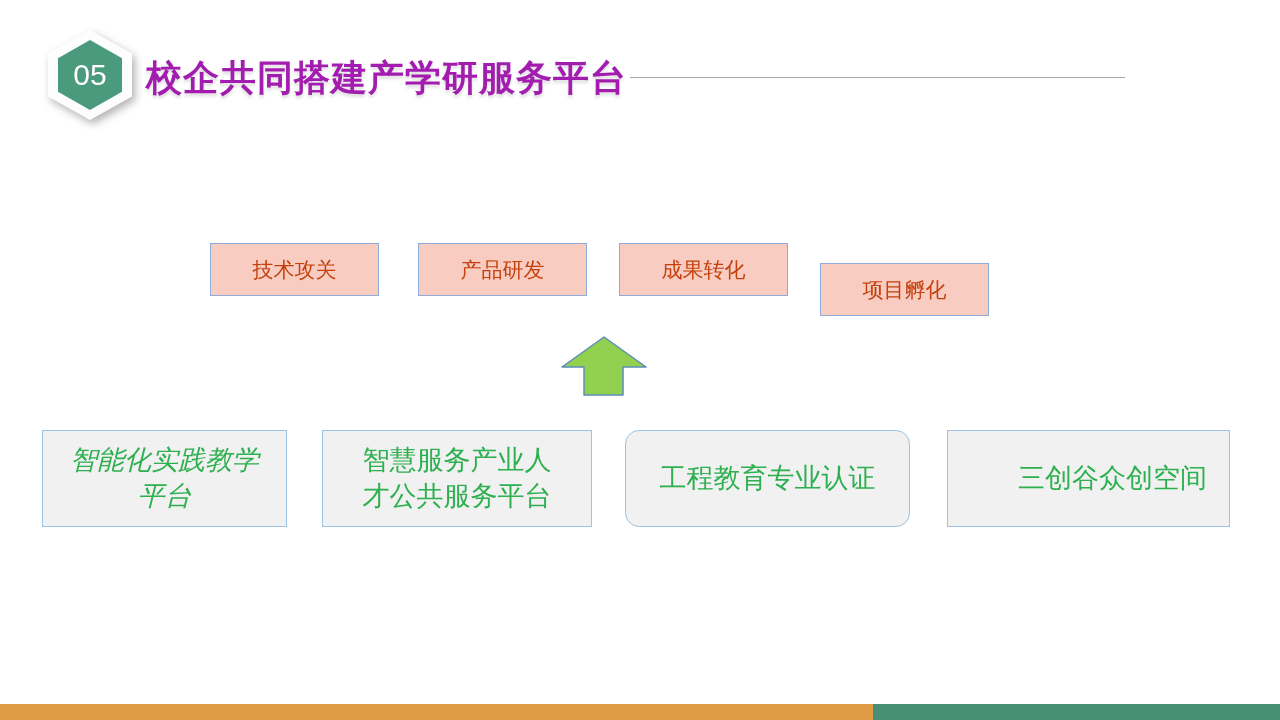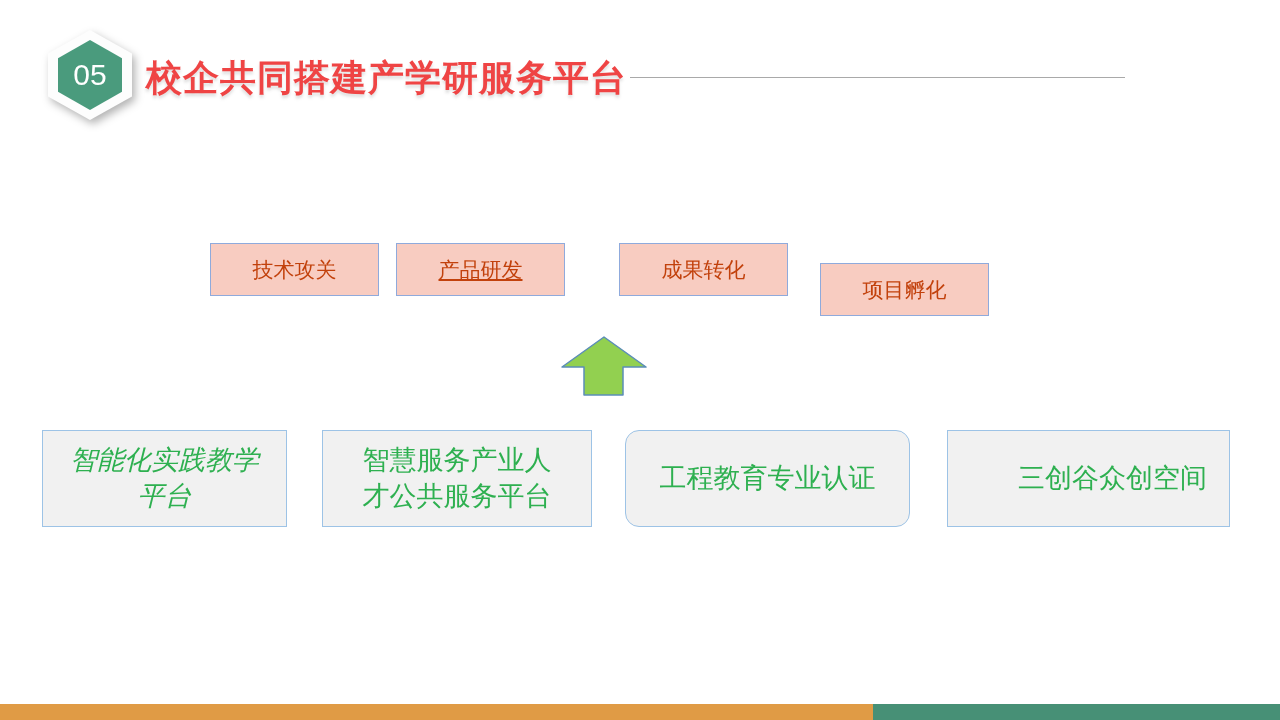--- a/index.html
+++ b/index.html
@@ -45,21 +45,21 @@
     color: #ffffff;
     font-size: 30px;
     font-weight: normal;
   }
   .slide-title {
     position: absolute;
     left: 146px;
     top: 54px;
     font-size: 36px;
     font-weight: bold;
-    color: #ef4444;
+    color: #a21caf;
     letter-spacing: 1px;
     text-shadow: 0 3px 3px rgba(130,130,130,0.25);
     white-space: nowrap;
   }
   .title-divider {
     position: absolute;
     left: 630px;
     top: 77px;
     width: 495px;
     height: 0;
@@ -75,21 +75,21 @@
     background: #F8CCC1;
     border: 1px solid #8FAADC;
     display: flex;
     align-items: center;
     justify-content: center;
     font-size: 21px;
     color: #c2410c;
     white-space: nowrap;
   }
   .pink-box.p1 { left: 210px; }
-  .pink-box.p2 { left: 396px; text-decoration: underline; }
+  .pink-box.p2 { left: 418px; }
   .pink-box.p3 { left: 619px; }
   .pink-box.p4 { left: 820px; margin-top: 20px; }
 
   
   .up-arrow {
     position: absolute;
     left: 561px;
     top: 336px;
     width: 86px;
     height: 60px;

